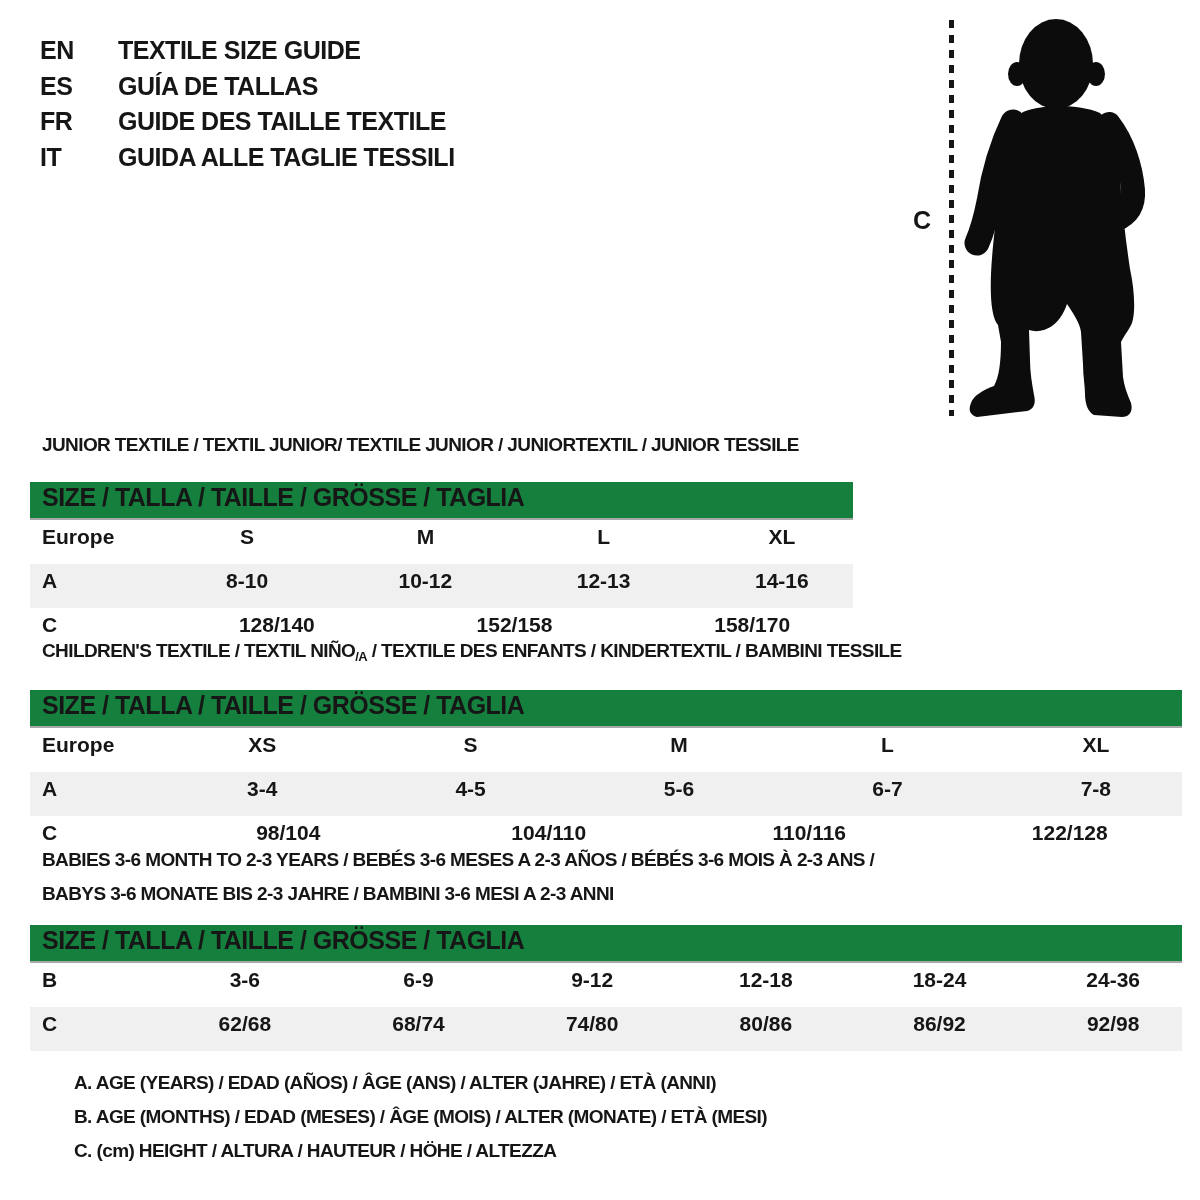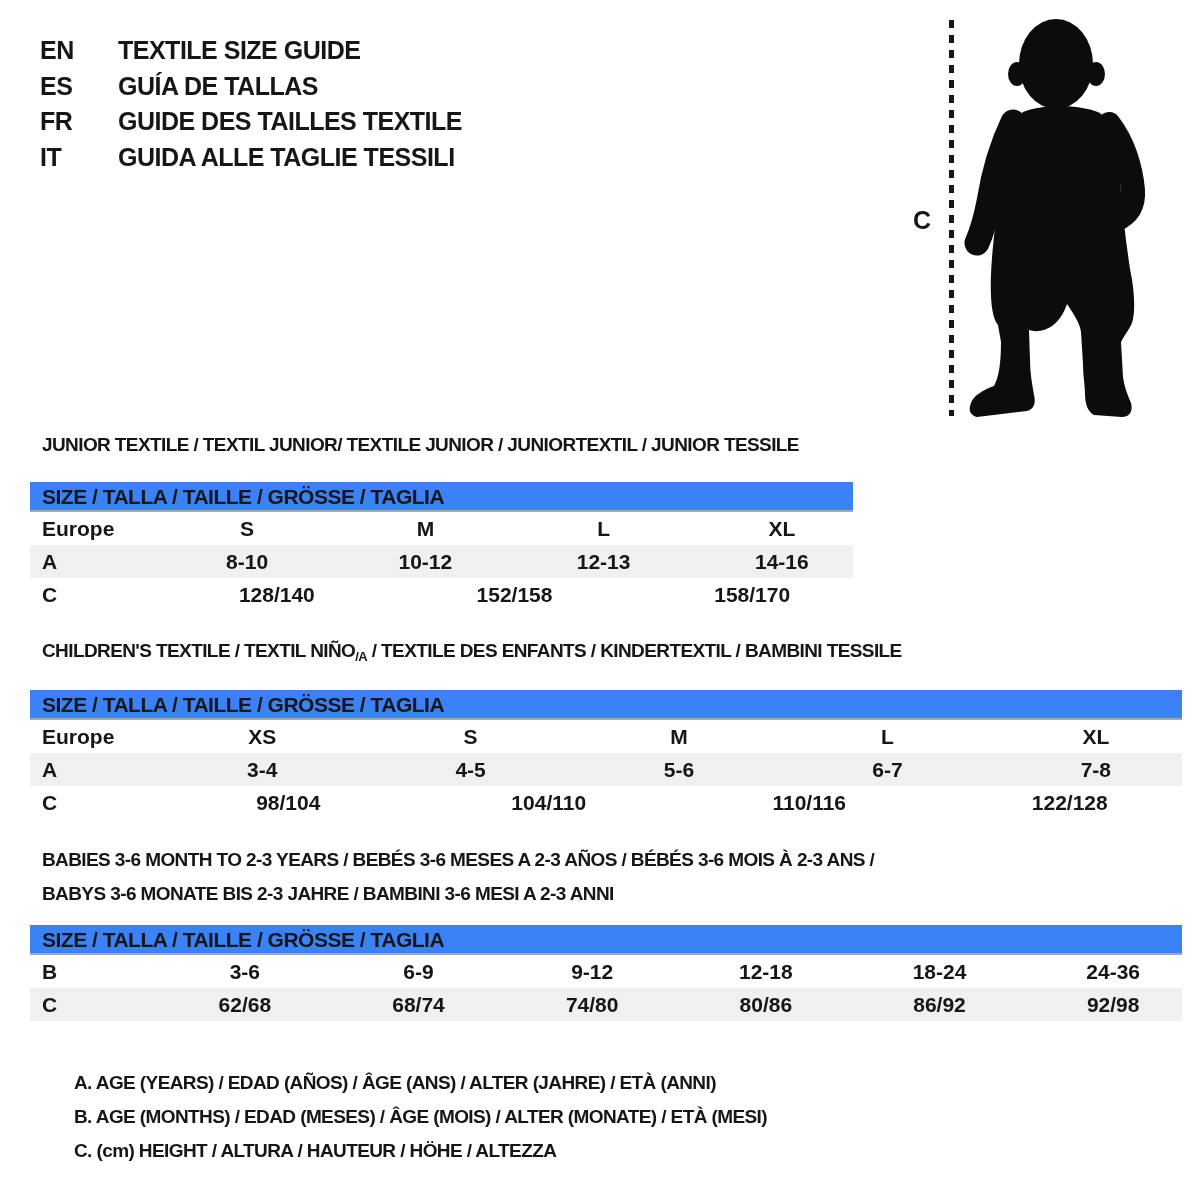--- a/index.html
+++ b/index.html
@@ -25,24 +25,24 @@
   .baby-svg { position:absolute; left:58px; top:0; }
 
   
   .sec-title { position:absolute; left:42px; font-size:19px; letter-spacing:-0.6px; white-space:nowrap; }
   .sec-title .sub { font-size:13px; vertical-align:-4px; }
   .babies-title { line-height:34px; }
 
   
   .size-table { position:absolute; left:30px; }
   .size-bar {
-    height:30px; line-height:30px; background:#3b82f6; border-bottom:2px solid #a8a8a8;
-    padding-left:12px; font-size:21px; letter-spacing:-0.5px; box-sizing:border-box;
+    height:38px; line-height:30px; background:#15803d; border-bottom:2px solid #a8a8a8;
+    padding-left:12px; font-size:25px; letter-spacing:-0.5px; box-sizing:border-box;
   }
-  .t-row { display:flex; height:33px; line-height:33px; font-size:21px;gap:36px; }
+  .t-row { display:flex; height:44px; line-height:33px; font-size:21px;gap:36px; }
   .t-row.stripe { background:#f0f0f0; }
   .t-label { width:110px; padding-left:12px; box-sizing:border-box; }
   .t-cell { flex:1; text-align:center; }
 
   
   .legend { position:absolute; left:42px; top:1066px; }
   .legend-line { height:34px; line-height:34px; font-size:19px; letter-spacing:-0.6px; white-space:nowrap;margin-left:32px; }
 </style>
 </head>
 <body>
@@ -53,21 +53,21 @@
     <div class="lang-row">
       <span class="lang-code">EN</span>
       <span class="lang-label">TEXTILE SIZE GUIDE</span>
     </div>
     <div class="lang-row">
       <span class="lang-code">ES</span>
       <span class="lang-label">GUÍA DE TALLAS</span>
     </div>
     <div class="lang-row">
       <span class="lang-code">FR</span>
-      <span class="lang-label">GUIDE DES TAILLES TEXTILE</span>
+      <span class="lang-label">GUIDE DES TAILLE TEXTILE</span>
     </div>
     <div class="lang-row">
       <span class="lang-code">IT</span>
       <span class="lang-label">GUIDA ALLE TAGLIE TESSILI</span>
     </div>
   </div>
 
   <div class="figure-area">
     <div class="height-line"></div>
     <div class="height-label">C</div>

